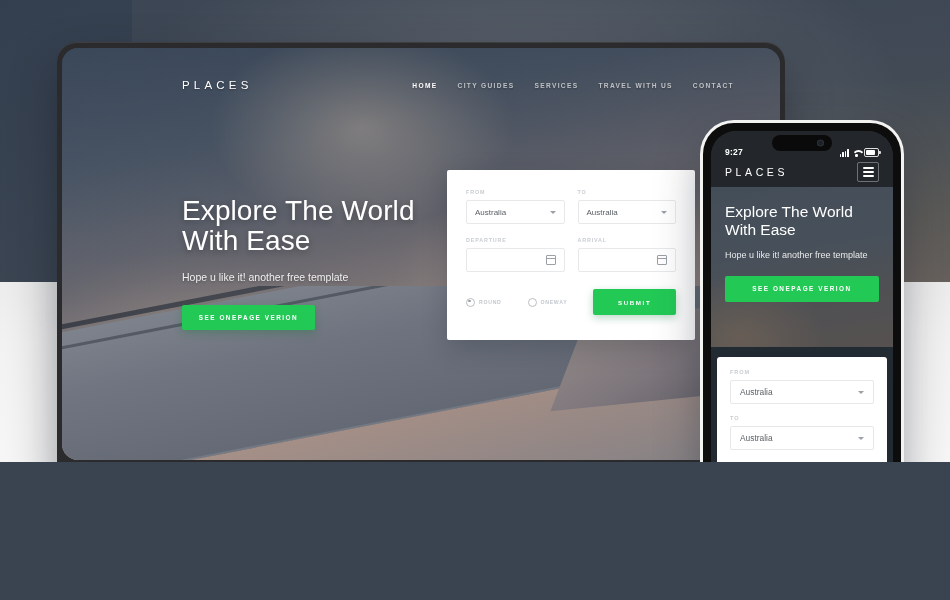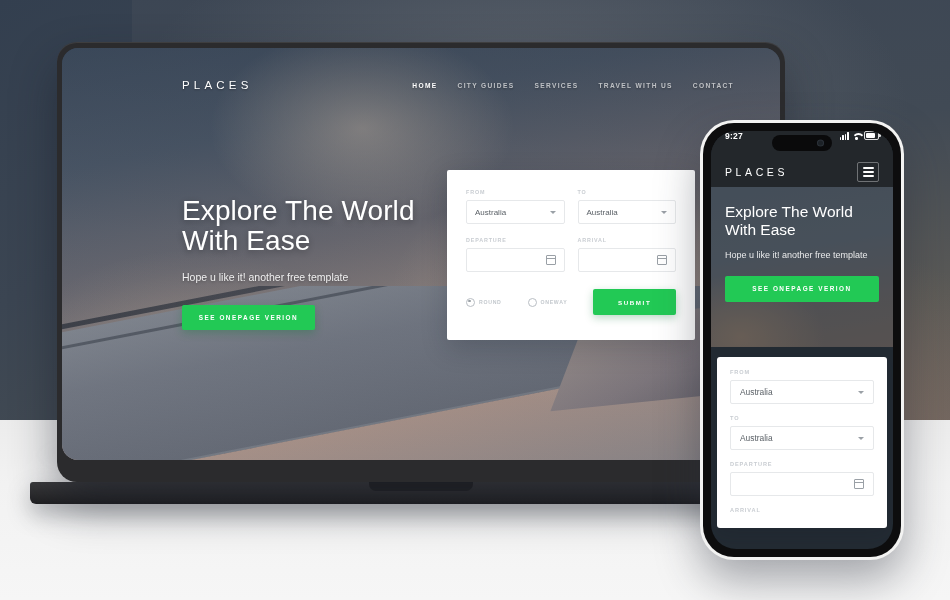--- a/index.html
+++ b/index.html
@@ -1,21 +1,21 @@
 <!DOCTYPE html>
 <html><head>
 <meta charset="utf-8">
 <style>
   html,body{margin:0;padding:0;}
   body{
     width:950px;height:600px;overflow:hidden;position:relative;
     font-family:"Liberation Sans", sans-serif;
     background:#3a4450;
   }
-  #stage{position:absolute;inset:0;width:950px;height:600px;overflow:hidden;}
+  #stage{position:absolute;inset:0;width:950px;height:462px;overflow:hidden;}
 
   
   .bg-photo{
     position:absolute;inset:0;
     background:
       radial-gradient(ellipse 300px 200px at 120px 300px, rgba(196,160,120,.30), transparent 70%),
       radial-gradient(ellipse 420px 260px at 760px 420px, rgba(150,120,96,.45), transparent 72%),
       radial-gradient(ellipse 520px 300px at 520px 120px, rgba(122,126,132,.55), transparent 75%),
       linear-gradient(175deg,#3c4654 0%,#414a55 28%,#5b5a57 55%,#6d6460 74%,#5d5450 100%);
     filter:blur(0.5px);
@@ -183,21 +183,21 @@
   .phone-frame{
     position:absolute;left:3px;top:3px;right:3px;bottom:3px;
     background:#0d0d0e;border-radius:31px;
     padding:5px;box-sizing:border-box;
   }
   .phone-screen{
     position:absolute;left:8px;top:8px;right:8px;bottom:8px;
     background:#232b33;border-radius:25px;overflow:hidden;
   }
   .statusbar{
-    position:relative;height:26px;background:#23272b;display:flex;align-items:flex-start;
+    position:relative;height:26px;background:#23272b;display:flex;align-items:flex-end;
     padding:0 14px;box-sizing:border-box;
   }
   .st-time{color:#fff;font-size:8.5px;font-weight:700;letter-spacing:.2px;}
   .island{
     position:absolute;left:50%;transform:translateX(-50%);top:4px;
     width:60px;height:16px;background:#0a0a0b;border-radius:10px;
   }
   .island .cam{
     position:absolute;right:8px;top:50%;transform:translateY(-50%);
     width:7px;height:7px;border-radius:50%;background:#1c2126;

